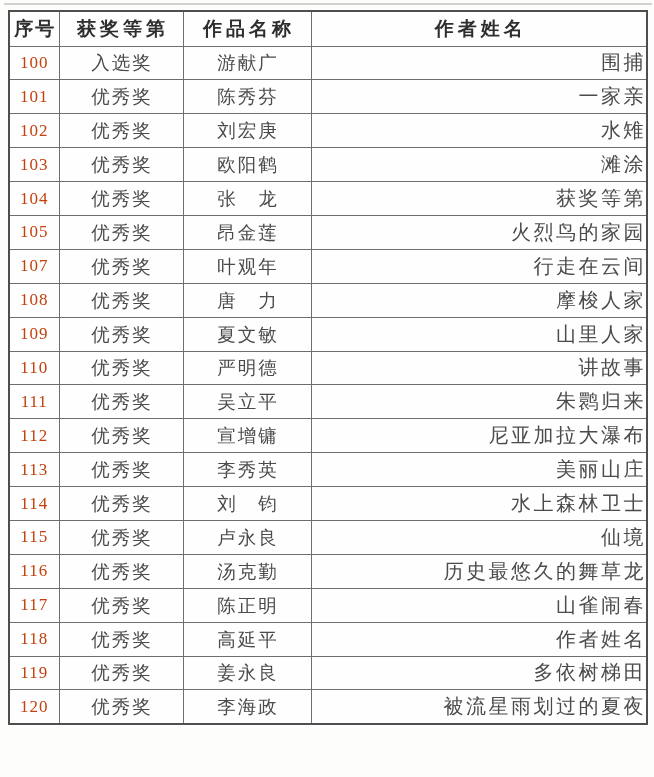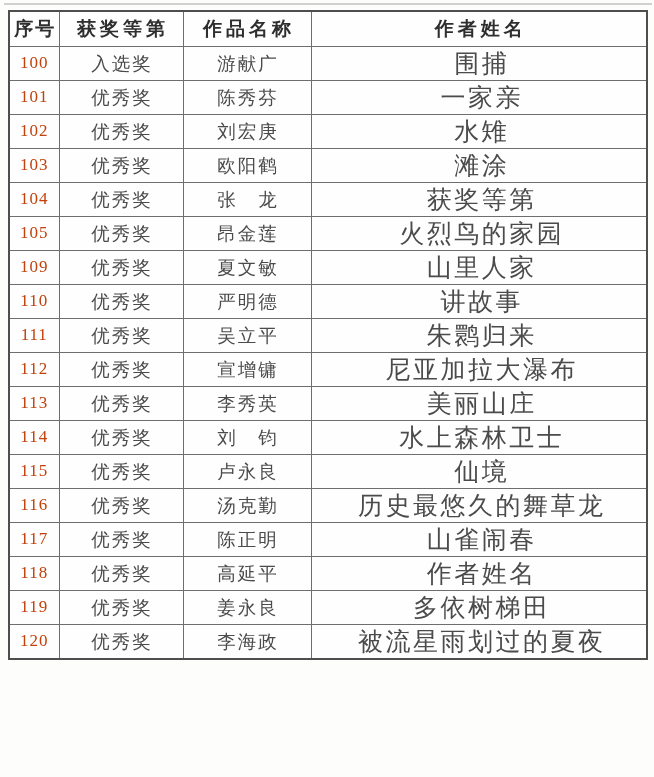--- a/index.html
+++ b/index.html
@@ -71,23 +71,23 @@
     letter-spacing: 1px;
     color: #c2410c;
   }
   td.col-award, td.col-person {
     font-size: 18.5px;
     letter-spacing: 2px;
     text-indent: 2px;
     margin-top: 32px;
   }
   td.col-work {
-    font-size: 25px;
+    font-size: 20px;
     letter-spacing: 2.5px;
-    text-align: center;
+    text-align: right;
     padding-left: 6px;
   }
 </style>
 </head>
 <body>
 
 <div class="page">
   <div class="scan-artifact"></div>
 
   <table class="awards-table">
@@ -136,20 +136,32 @@
           <td class="col-person">张　龙</td>
           <td class="col-work">获奖等第</td>
         </tr>
         <tr>
           <td class="col-no">105</td>
           <td class="col-award">优秀奖</td>
           <td class="col-person">昂金莲</td>
           <td class="col-work">火烈鸟的家园</td>
         </tr>
         <tr>
+          <td class="col-no">107</td>
+          <td class="col-award">优秀奖</td>
+          <td class="col-person">叶观年</td>
+          <td class="col-work">行走在云间</td>
+        </tr>
+        <tr>
+          <td class="col-no">108</td>
+          <td class="col-award">优秀奖</td>
+          <td class="col-person">唐　力</td>
+          <td class="col-work">摩梭人家</td>
+        </tr>
+        <tr>
           <td class="col-no">109</td>
           <td class="col-award">优秀奖</td>
           <td class="col-person">夏文敏</td>
           <td class="col-work">山里人家</td>
         </tr>
         <tr>
           <td class="col-no">110</td>
           <td class="col-award">优秀奖</td>
           <td class="col-person">严明德</td>
           <td class="col-work">讲故事</td>

